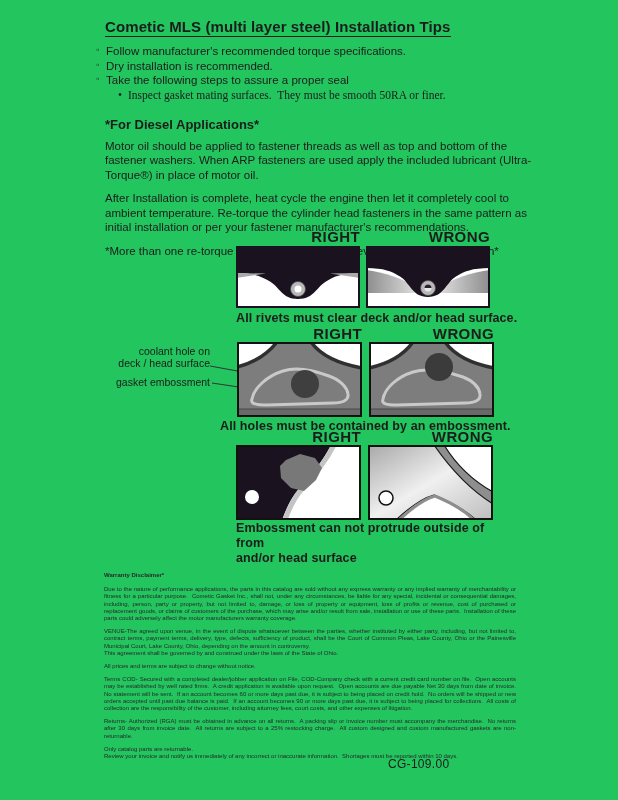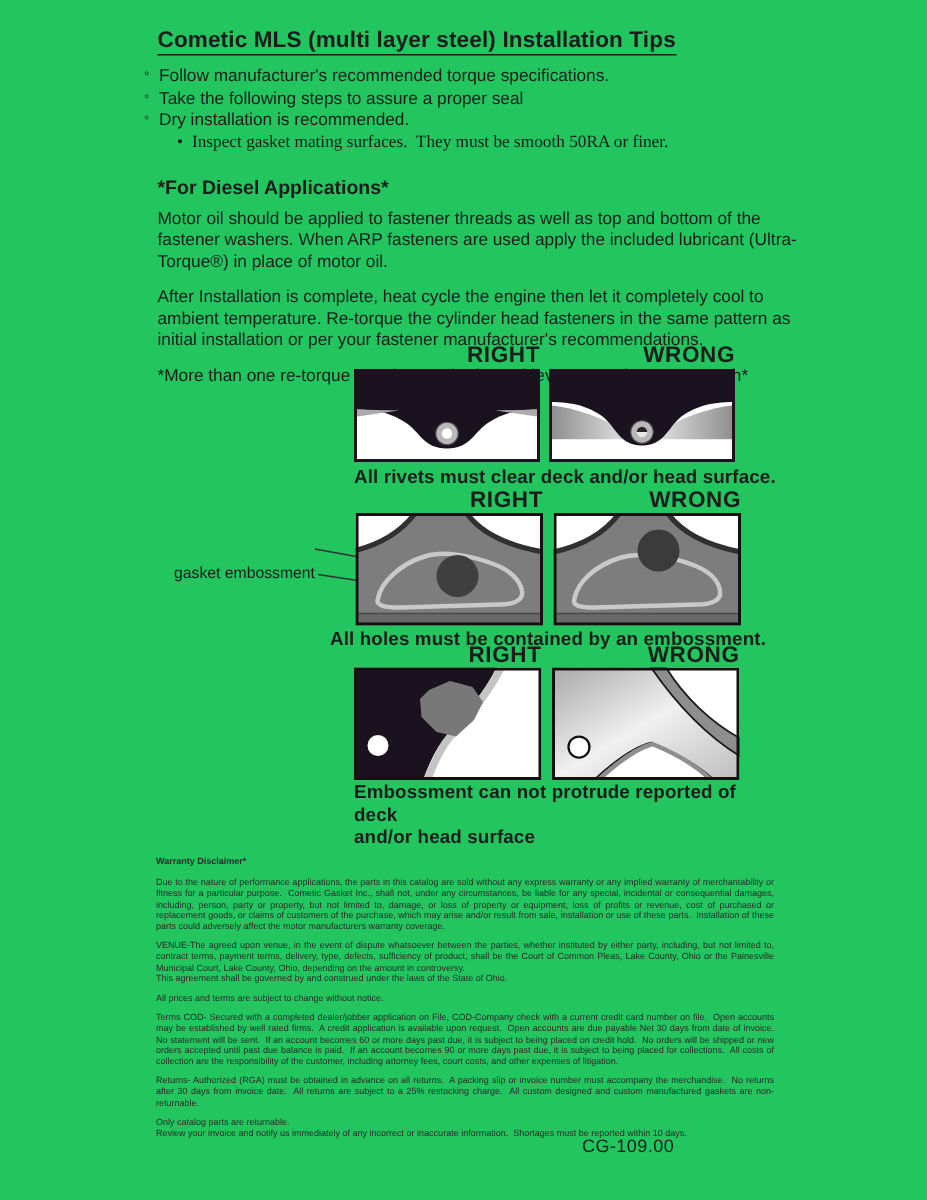--- a/index.html
+++ b/index.html
@@ -47,22 +47,22 @@
 </style>
 </head>
 <body>
 
 <div class="page">
 
   <div class="tips">
     <div class="doc-title">Cometic MLS (multi layer steel) Installation Tips</div>
     <div class="bullets">
       <div class="bullet">Follow manufacturer's recommended torque specifications.</div>
+      <div class="bullet">Dry installation is recommended.</div>
       <div class="bullet">Take the following steps to assure a proper seal</div>
-      <div class="bullet">Dry installation is recommended.</div>
       <div class="subbullet">Inspect gasket mating surfaces.  They must be smooth 50RA or finer.</div>
     </div>
   </div>
 
   <div class="diesel">
     <h2>*For Diesel Applications*</h2>
     <p>Motor oil should be applied to fastener threads as well as top and bottom of the fastener washers. When ARP fasteners are used apply the included lubricant (Ultra-Torque®) in place of motor oil.</p>
     <p>After Installation is complete, heat cycle the engine then let it completely cool to ambient temperature. Re-torque the cylinder head fasteners in the same pattern as initial installation or per your fastener manufacturer's recommendations.</p>
     <p>*More than one re-torque may be required to achieve proper fastener stretch*</p>
   </div>
@@ -104,20 +104,24 @@
       <path d="M58.5,42 a3.5,3.5 0 0 1 7,0 Z" fill="#2a2230"></path>
       <rect x="1" y="1" width="122" height="60" fill="none" stroke="#1b1220" stroke-width="2"></rect>
     </svg>
   </div>
 
   <div class="dg-caption" style="left:236px;top:311px;">All rivets must clear deck and/or head surface.</div>
 
   <div class="dg-label" style="left:237px;top:325px;width:125px;">RIGHT</div>
   <div class="dg-label" style="left:369px;top:325px;width:125px;">WRONG</div>
 
+  <div class="anno" style="left:110px;top:345px;width:100px;">
+    <div>coolant hole on</div>
+    <div>deck / head surface</div>
+  </div>
   <div class="anno" style="left:110px;top:376px;width:100px;">gasket embossment</div>
 
   <svg style="position:absolute;left:110px;top:340px;" width="220" height="80" viewBox="0 0 220 80">
     <line x1="100" y1="26" x2="193" y2="43" stroke="#333333" stroke-width="1"></line>
     <line x1="102" y1="43" x2="155" y2="51" stroke="#333333" stroke-width="1"></line>
   </svg>
 
   <div class="dg-box" style="left:237px;top:342px;">
     <svg width="125" height="75" viewBox="0 0 125 75">
       <rect width="125" height="75" fill="#7d7d7d"></rect>
@@ -177,21 +181,21 @@
       <path d="M66,0 H125 V59 C104,46 84,26 66,0 Z" fill="#ffffff"></path>
       <path d="M66,0 C84,26 104,46 125,59 L125,47 C106,36.5 88,19.5 76,0 Z" fill="#8e8e8e" stroke="#1a1a1a" stroke-width="1.2"></path>
       <path d="M28,75 C44,60 56,52.5 66,50 C84,57.5 98,65.5 108,75 Z" fill="#ffffff" stroke="#1a1a1a" stroke-width="1.2"></path>
       <path d="M31,75 C46,61 58,53.5 67,51 C84,58 97,66 106,75" fill="none" stroke="#8e8e8e" stroke-width="3"></path>
       <circle cx="18" cy="53" r="7" fill="#ffffff" stroke="#111111" stroke-width="1.5"></circle>
       <rect x="1" y="1" width="123" height="73" fill="none" stroke="#111111" stroke-width="2"></rect>
     </svg>
   </div>
 
   <div class="dg-caption" style="left:236px;top:521px;width:270px;">
-    <div>Embossment can not protrude reported of deck</div>
+    <div>Embossment can not protrude outside of from</div>
     <div>and/or head surface</div>
   </div>
 
   <div class="disclaimer">
     <div class="head">Warranty Disclaimer*</div>
     <p class="just">Due to the nature of performance applications, the parts in this catalog are sold without any express warranty or any implied warranty of merchantability or fitness for a particular purpose.  Cometic Gasket Inc., shall not, under any circumstances, be liable for any special, incidental or consequential damages, including, person, party or property, but not limited to, damage, or loss of property or equipment, loss of profits or revenue, cost of purchased or replacement goods, or claims of customers of the purchase, which may arise and/or result from sale, installation or use of these parts.  Installation of these parts could adversely affect the motor manufacturers warranty coverage.</p>
     <p class="just" style="margin-bottom:0;">VENUE-The agreed upon venue, in the event of dispute whatsoever between the parties, whether instituted by either party, including, but not limited to, contract terms, payment terms, delivery, type, defects, sufficiency of product, shall be the Court of Common Pleas, Lake County, Ohio or the Painesville Municipal Court, Lake County, Ohio, depending on the amount in controversy.</p>
     <p>This agreement shall be governed by and construed under the laws of the State of Ohio.</p>
     <p>All prices and terms are subject to change without notice.</p>
     <p class="just">Terms COD- Secured with a completed dealer/jobber application on File, COD-Company check with a current credit card number on file.  Open accounts may be established by well rated firms.  A credit application is available upon request.  Open accounts are due payable Net 30 days from date of invoice.  No statement will be sent.  If an account becomes 60 or more days past due, it is subject to being placed on credit hold.  No orders will be shipped or new orders accepted until past due balance is paid.  If an account becomes 90 or more days past due, it is subject to being placed for collections.  All costs of collection are the responsibility of the customer, including attorney fees, court costs, and other expenses of litigation.</p>

